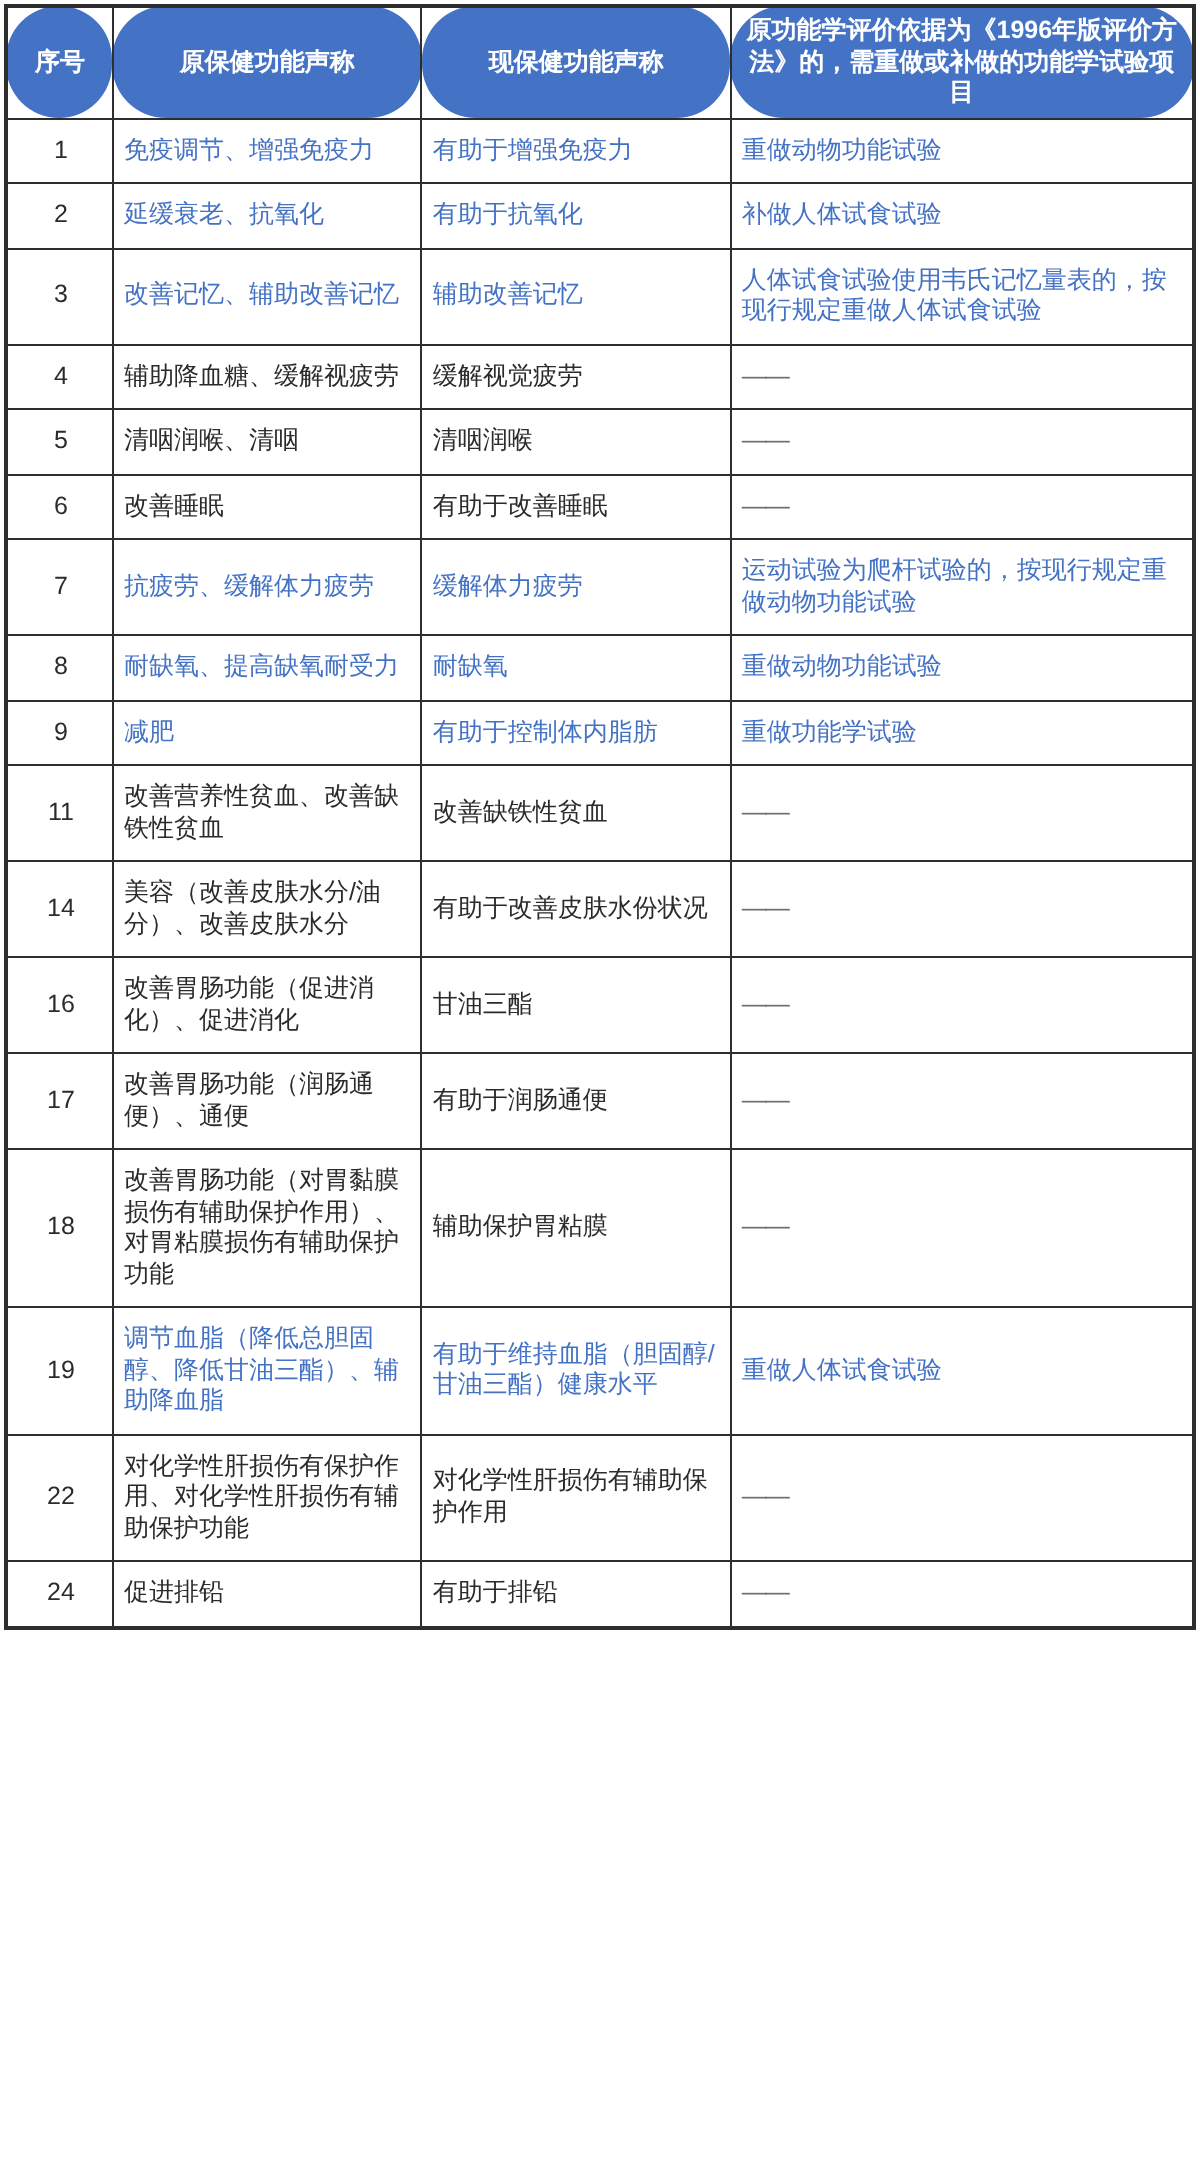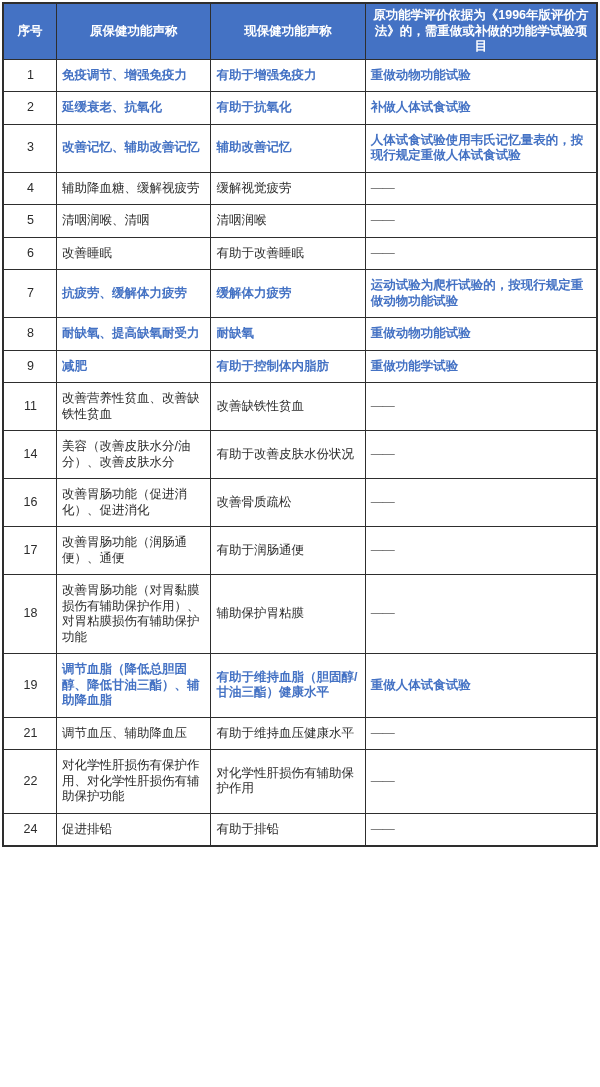--- a/index.html
+++ b/index.html
@@ -30,33 +30,34 @@
     line-height:15.5px;
     vertical-align:middle;
     word-break:break-all;
   }
   .claims-table thead th{
     background:var(--header-bg);
     color:var(--header-text);
     font-weight:bold;
     text-align:center;
     padding:4px 3px;
+    border-radius:27px;
   }
   .claims-table tbody td{
     padding:8px 4px 8px 5px;
     text-align:left;
   }
   .claims-table tbody td.num{
     text-align:center;
     color:var(--body-text);
     font-weight:normal;
   }
   .claims-table tbody tr.hl td:not(.num){
     color:var(--highlight);
-    font-weight:bold;
+    font-weight:normal;
   }
   .claims-table tbody td.dash{
     color:var(--dash);
     letter-spacing:-1px;
   }
 </style>
 </head>
 <body>
 
 <div class="page">
@@ -138,21 +139,21 @@
         </tr>
         <tr>
           <td class="num">14</td>
           <td>美容（改善皮肤水分/油分）、改善皮肤水分</td>
           <td>有助于改善皮肤水份状况</td>
           <td class="dash">——</td>
         </tr>
         <tr>
           <td class="num">16</td>
           <td>改善胃肠功能（促进消化）、促进消化</td>
-          <td>改善骨质疏松</td>
+          <td>甘油三酯</td>
           <td class="dash">——</td>
         </tr>
         <tr>
           <td class="num">17</td>
           <td>改善胃肠功能（润肠通便）、通便</td>
           <td>有助于润肠通便</td>
           <td class="dash">——</td>
         </tr>
         <tr>
           <td class="num">18</td>
@@ -160,26 +161,20 @@
           <td>辅助保护胃粘膜</td>
           <td class="dash">——</td>
         </tr>
         <tr class="hl">
           <td class="num">19</td>
           <td>调节血脂（降低总胆固醇、降低甘油三酯）、辅助降血脂</td>
           <td>有助于维持血脂（胆固醇/甘油三酯）健康水平</td>
           <td>重做人体试食试验</td>
         </tr>
         <tr>
-          <td class="num">21</td>
-          <td>调节血压、辅助降血压</td>
-          <td>有助于维持血压健康水平</td>
-          <td class="dash">——</td>
-        </tr>
-        <tr>
           <td class="num">22</td>
           <td>对化学性肝损伤有保护作用、对化学性肝损伤有辅助保护功能</td>
           <td>对化学性肝损伤有辅助保护作用</td>
           <td class="dash">——</td>
         </tr>
         <tr>
           <td class="num">24</td>
           <td>促进排铅</td>
           <td>有助于排铅</td>
           <td class="dash">——</td>

